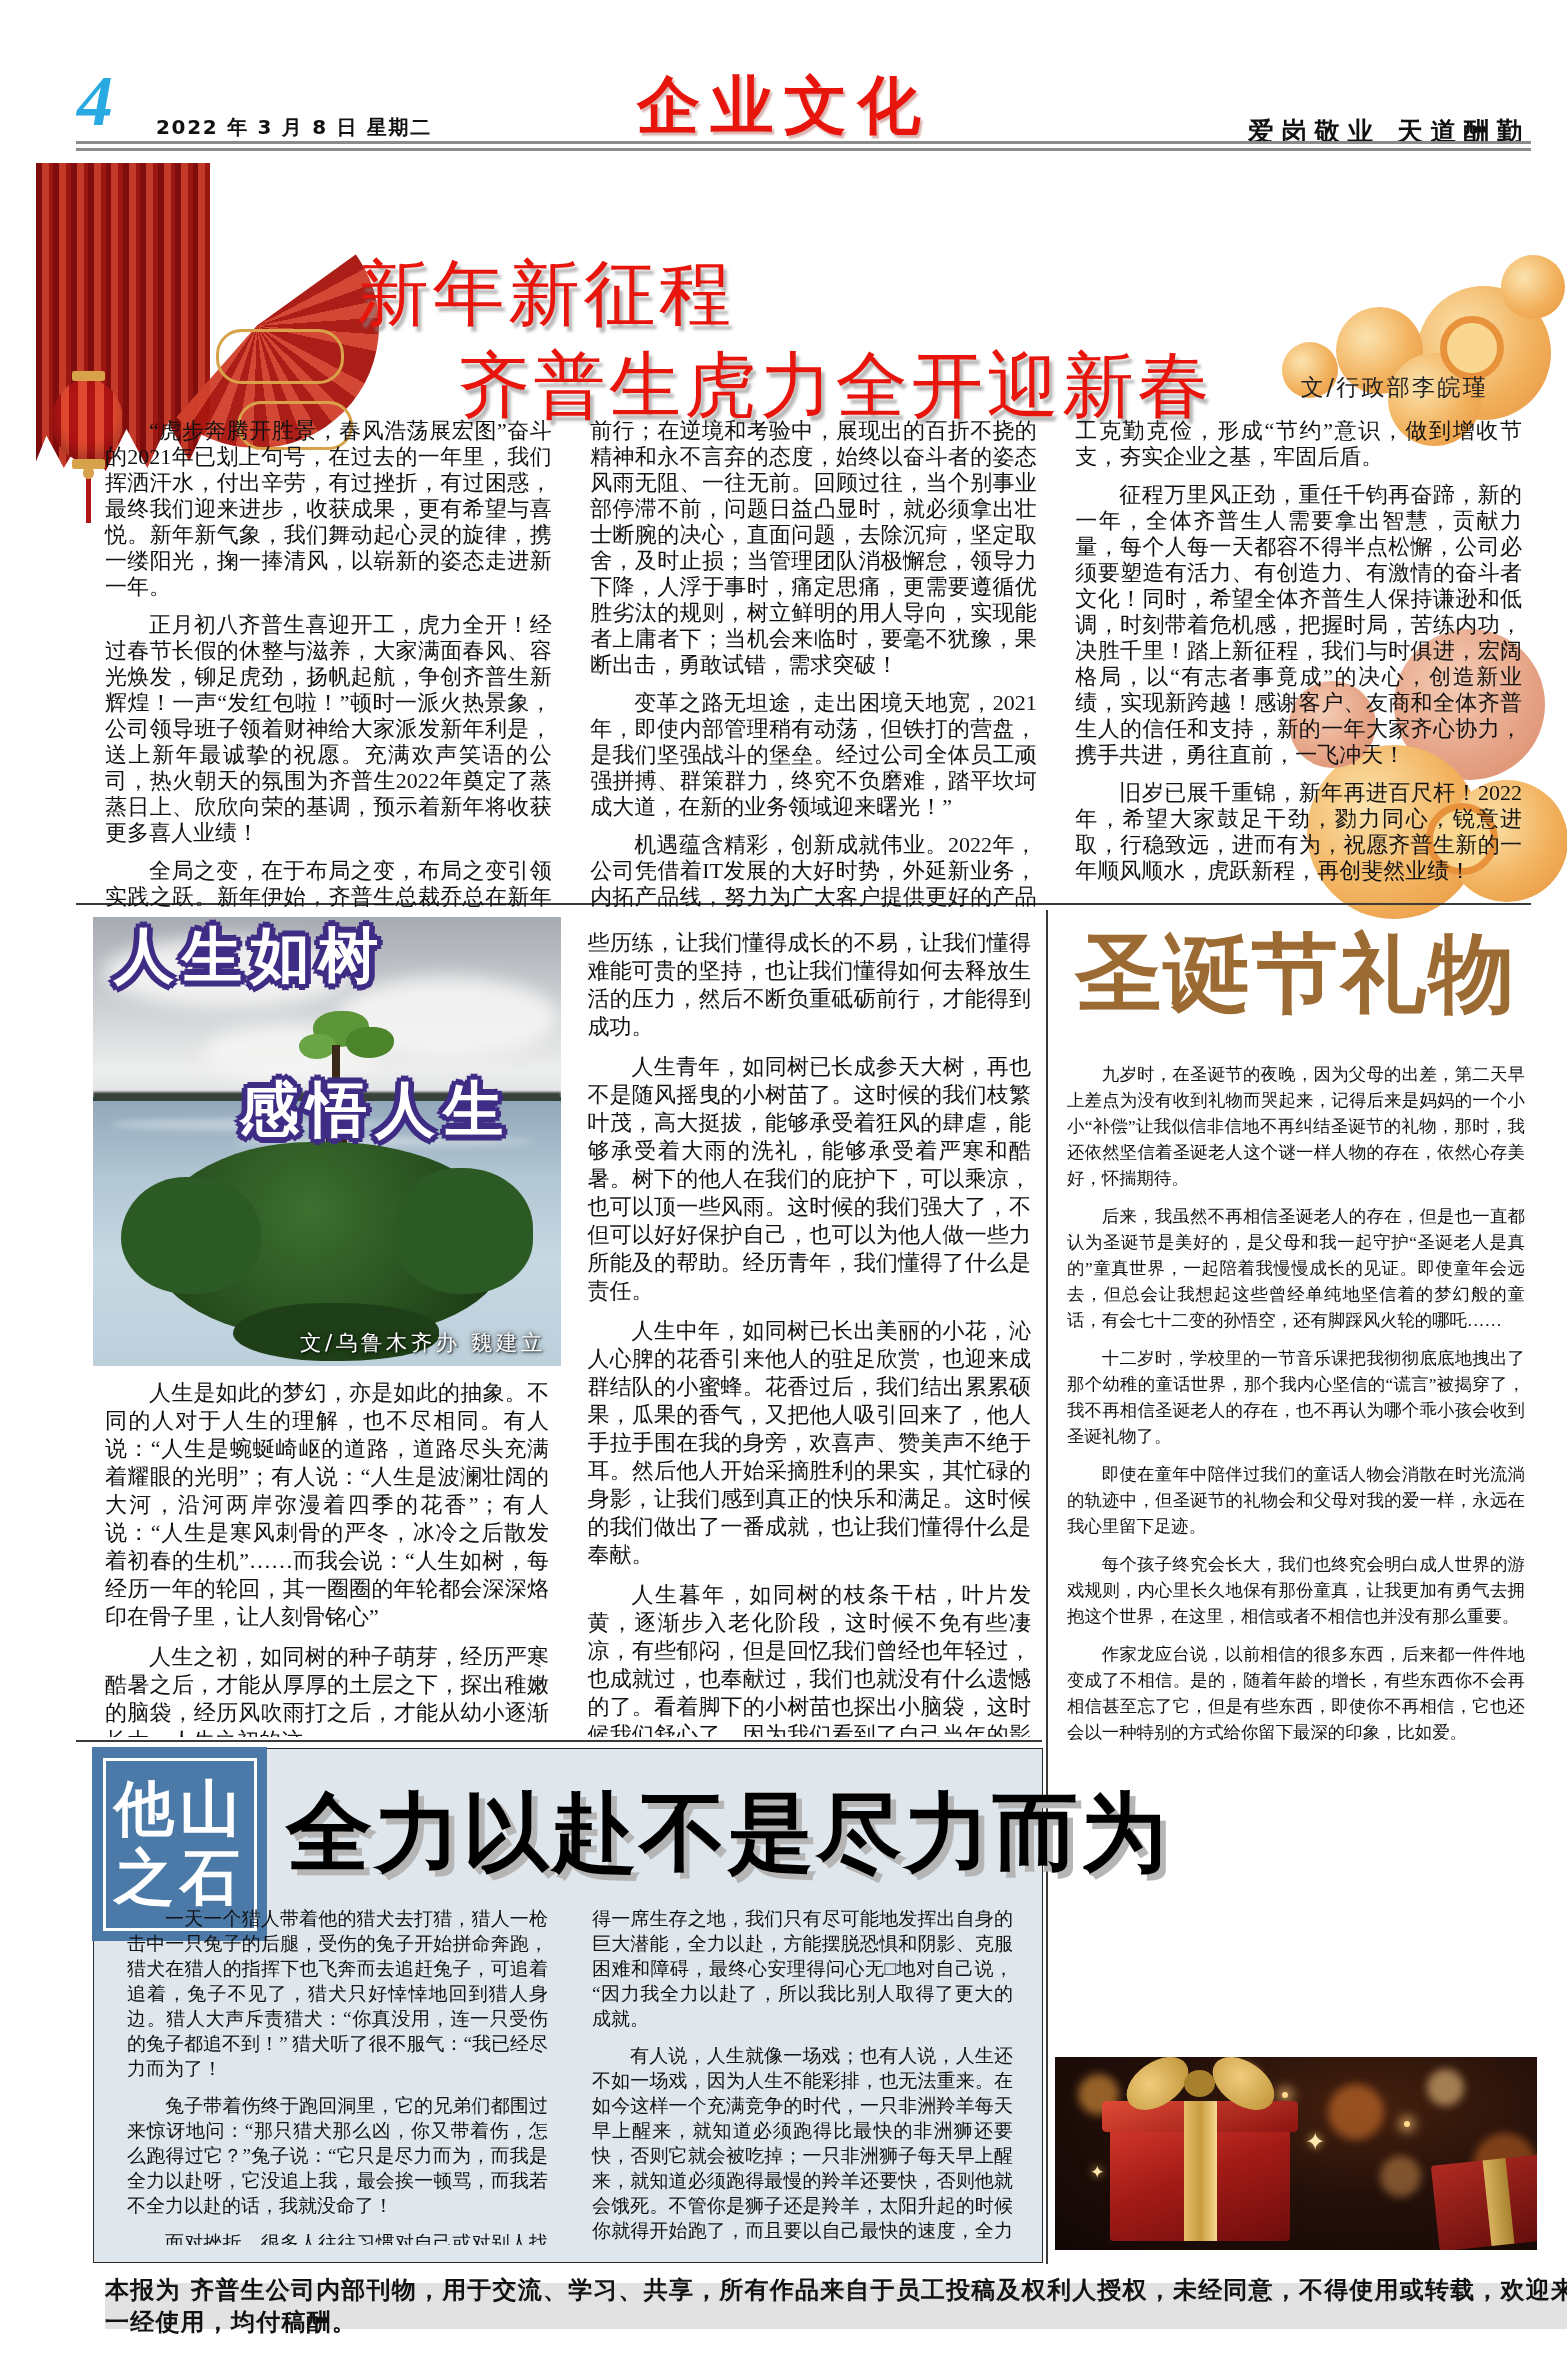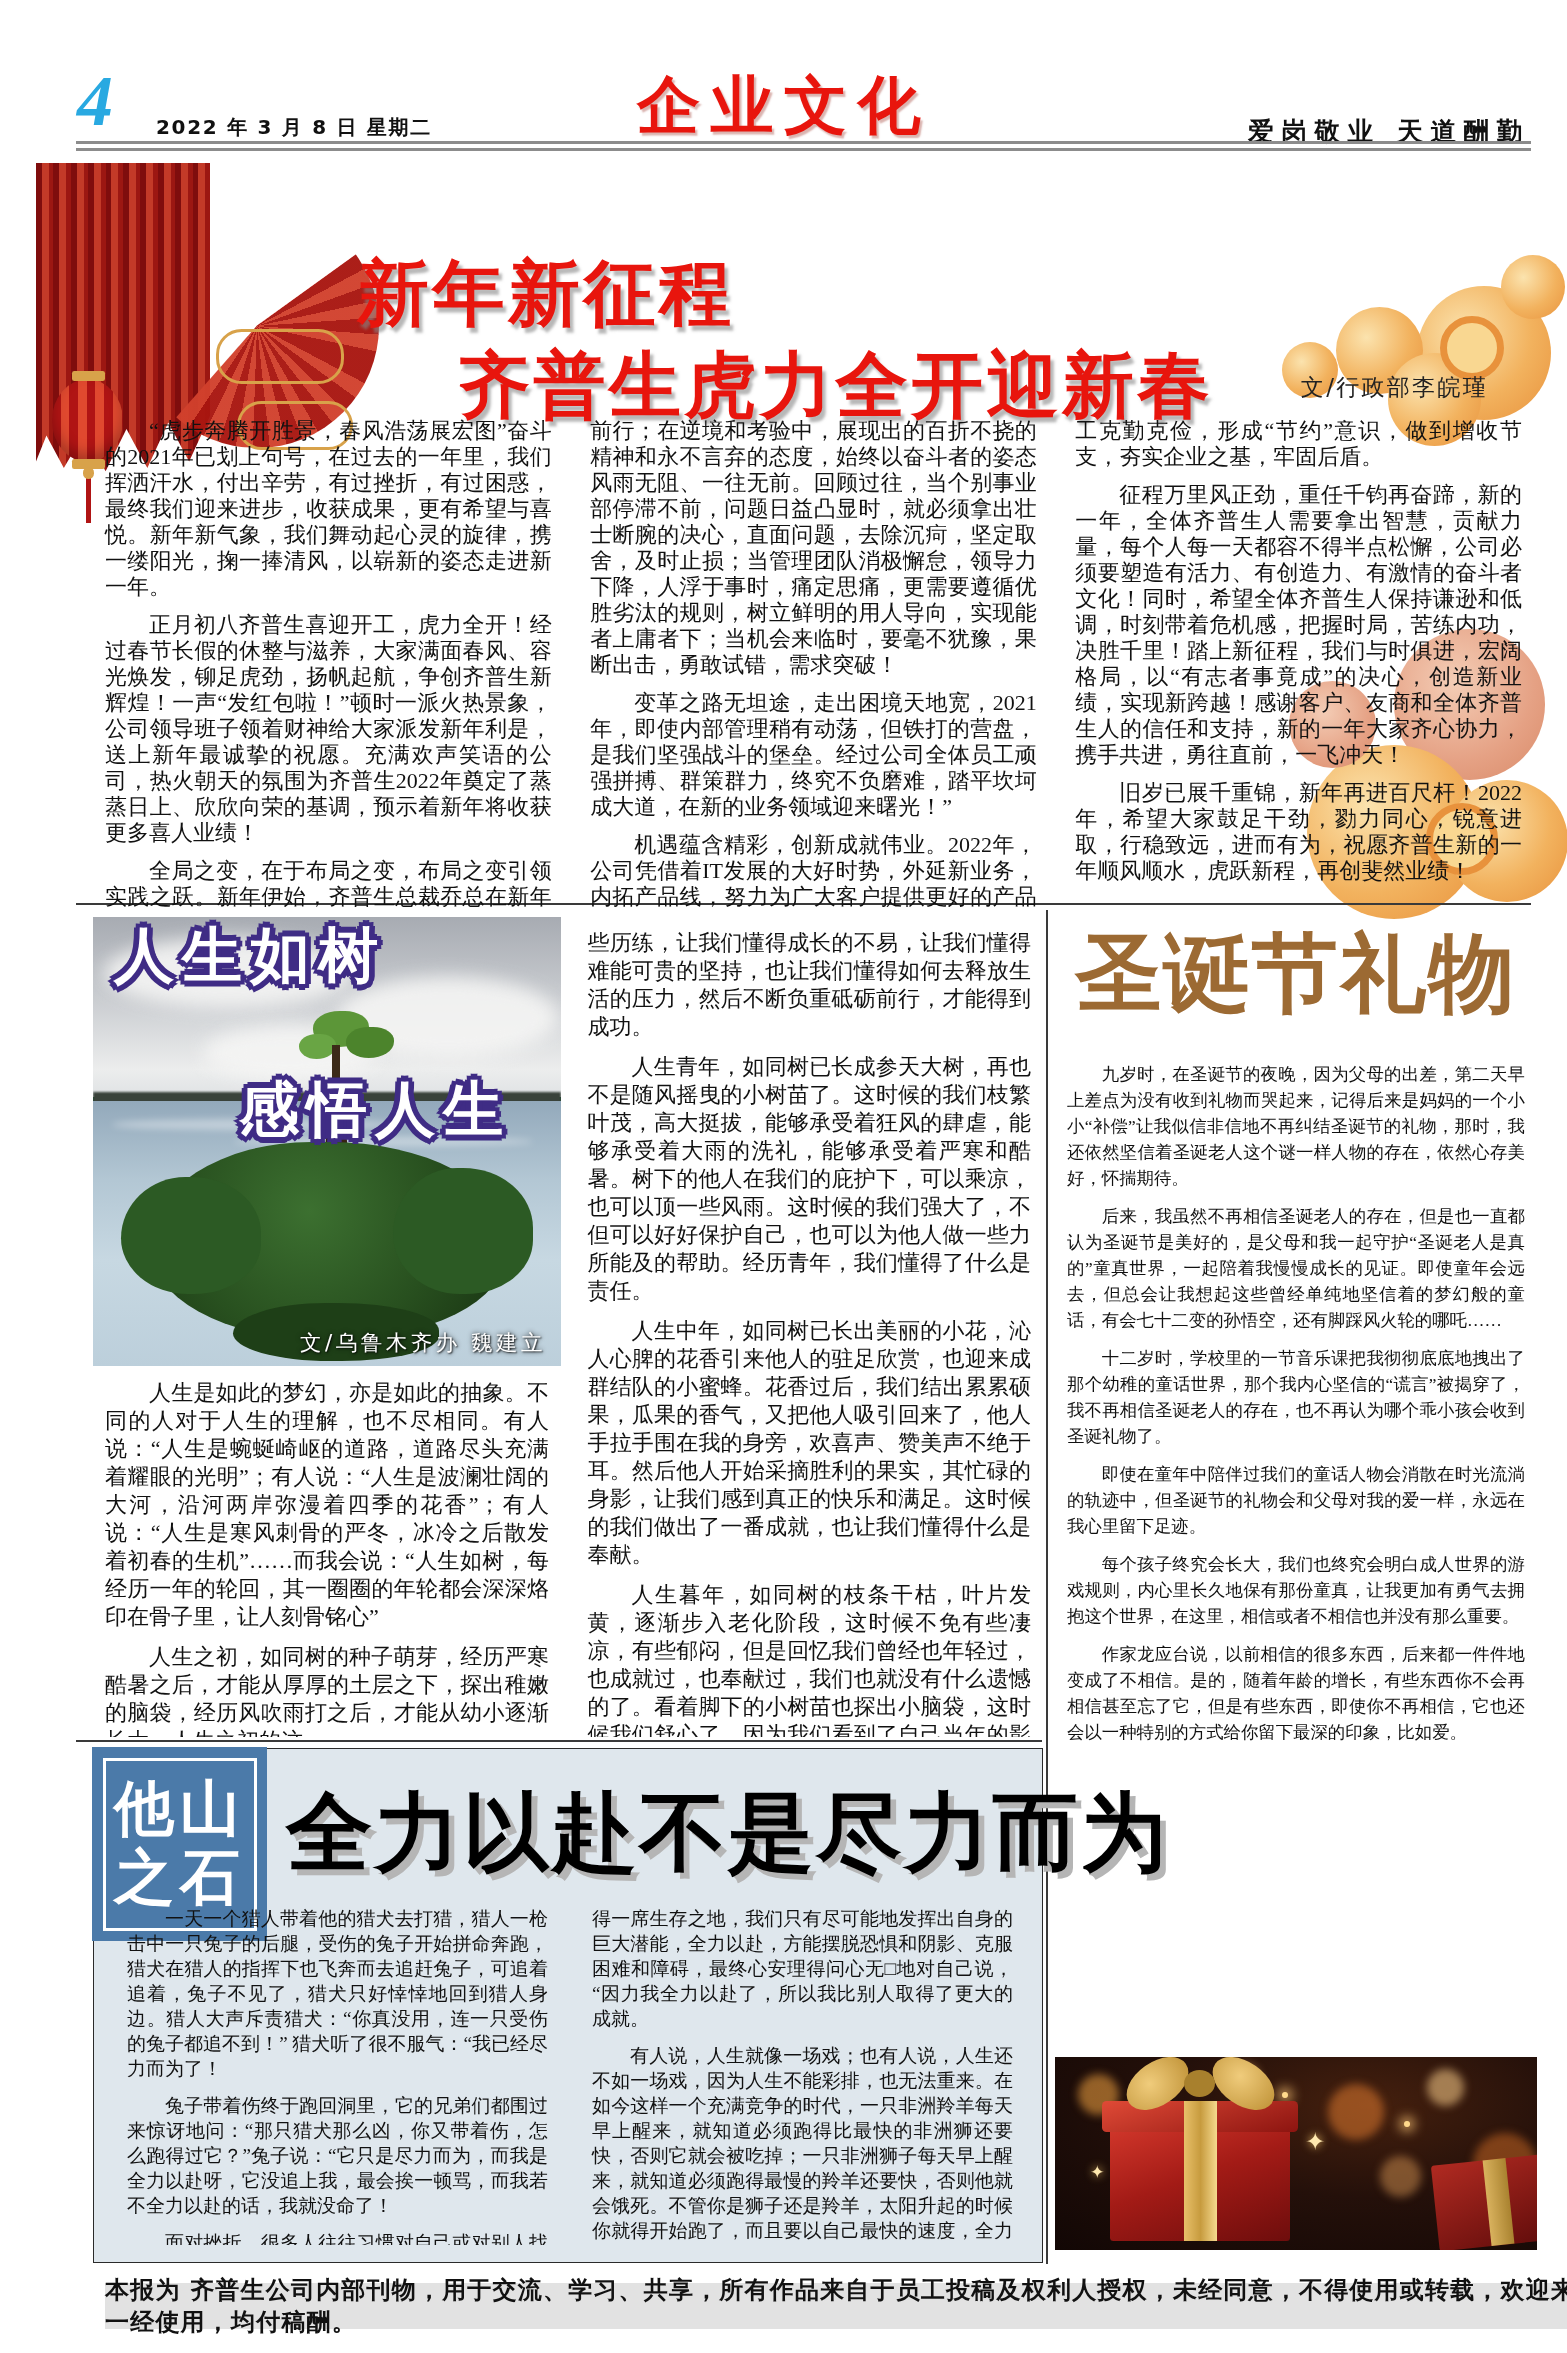--- a/index.html
+++ b/index.html
@@ -14,21 +14,21 @@
   .m-title{position:absolute;left:50%;transform:translateX(-50%);top:63px;font-size:63px;
            font-weight:900;color:#e8150d;letter-spacing:10.5px;
            text-shadow:2.3px 2.9px 1.7px rgba(150,40,30,.35);}
   .m-slogan{position:absolute;right:38px;top:114px;font-size:25.6px;font-weight:800;letter-spacing:7.6px;
             font-family:"DejaVu Sans","Liberation Sans",sans-serif;color:#111;}
   .rule-double{position:absolute;left:76px;top:141px;width:1455px;height:3.5px;
                border-top:3.5px solid #8c8c8c;border-bottom:3.5px solid #8c8c8c;}
 
   
   .feature{position:absolute;left:0;top:152px;width:1568px;height:753px;}
-  .ft1,.ft2{position:absolute;font-size:72px;font-weight:700;color:#e8150d;letter-spacing:3.5px;
+  .ft1,.ft2{position:absolute;font-size:72px;font-weight:400;color:#e8150d;letter-spacing:3.5px;
             z-index:2;text-shadow:3.5px 4.6px 2.9px rgba(135,135,135,.6);white-space:nowrap;text-align:center;}
   .ft1{left:357px;top:46px;}
   .ft2{left:458px;top:138px;}
   .byline{position:absolute;right:80px;top:220px;font-size:23px;color:#222;z-index:3;
           font-family:"DejaVu Sans","Liberation Sans",sans-serif;letter-spacing:2.3px;}
   .ft-cols{position:absolute;left:93px;top:254px;width:1441px;height:501px;display:flex;gap:14.5px;
            overflow:hidden;z-index:2;}
   .ft-cols .col{flex:1;font-size:22px;line-height:26px;text-align:justify;}
   p{margin:12px;text-indent:2em;}
   p.cont{text-indent:0;}

